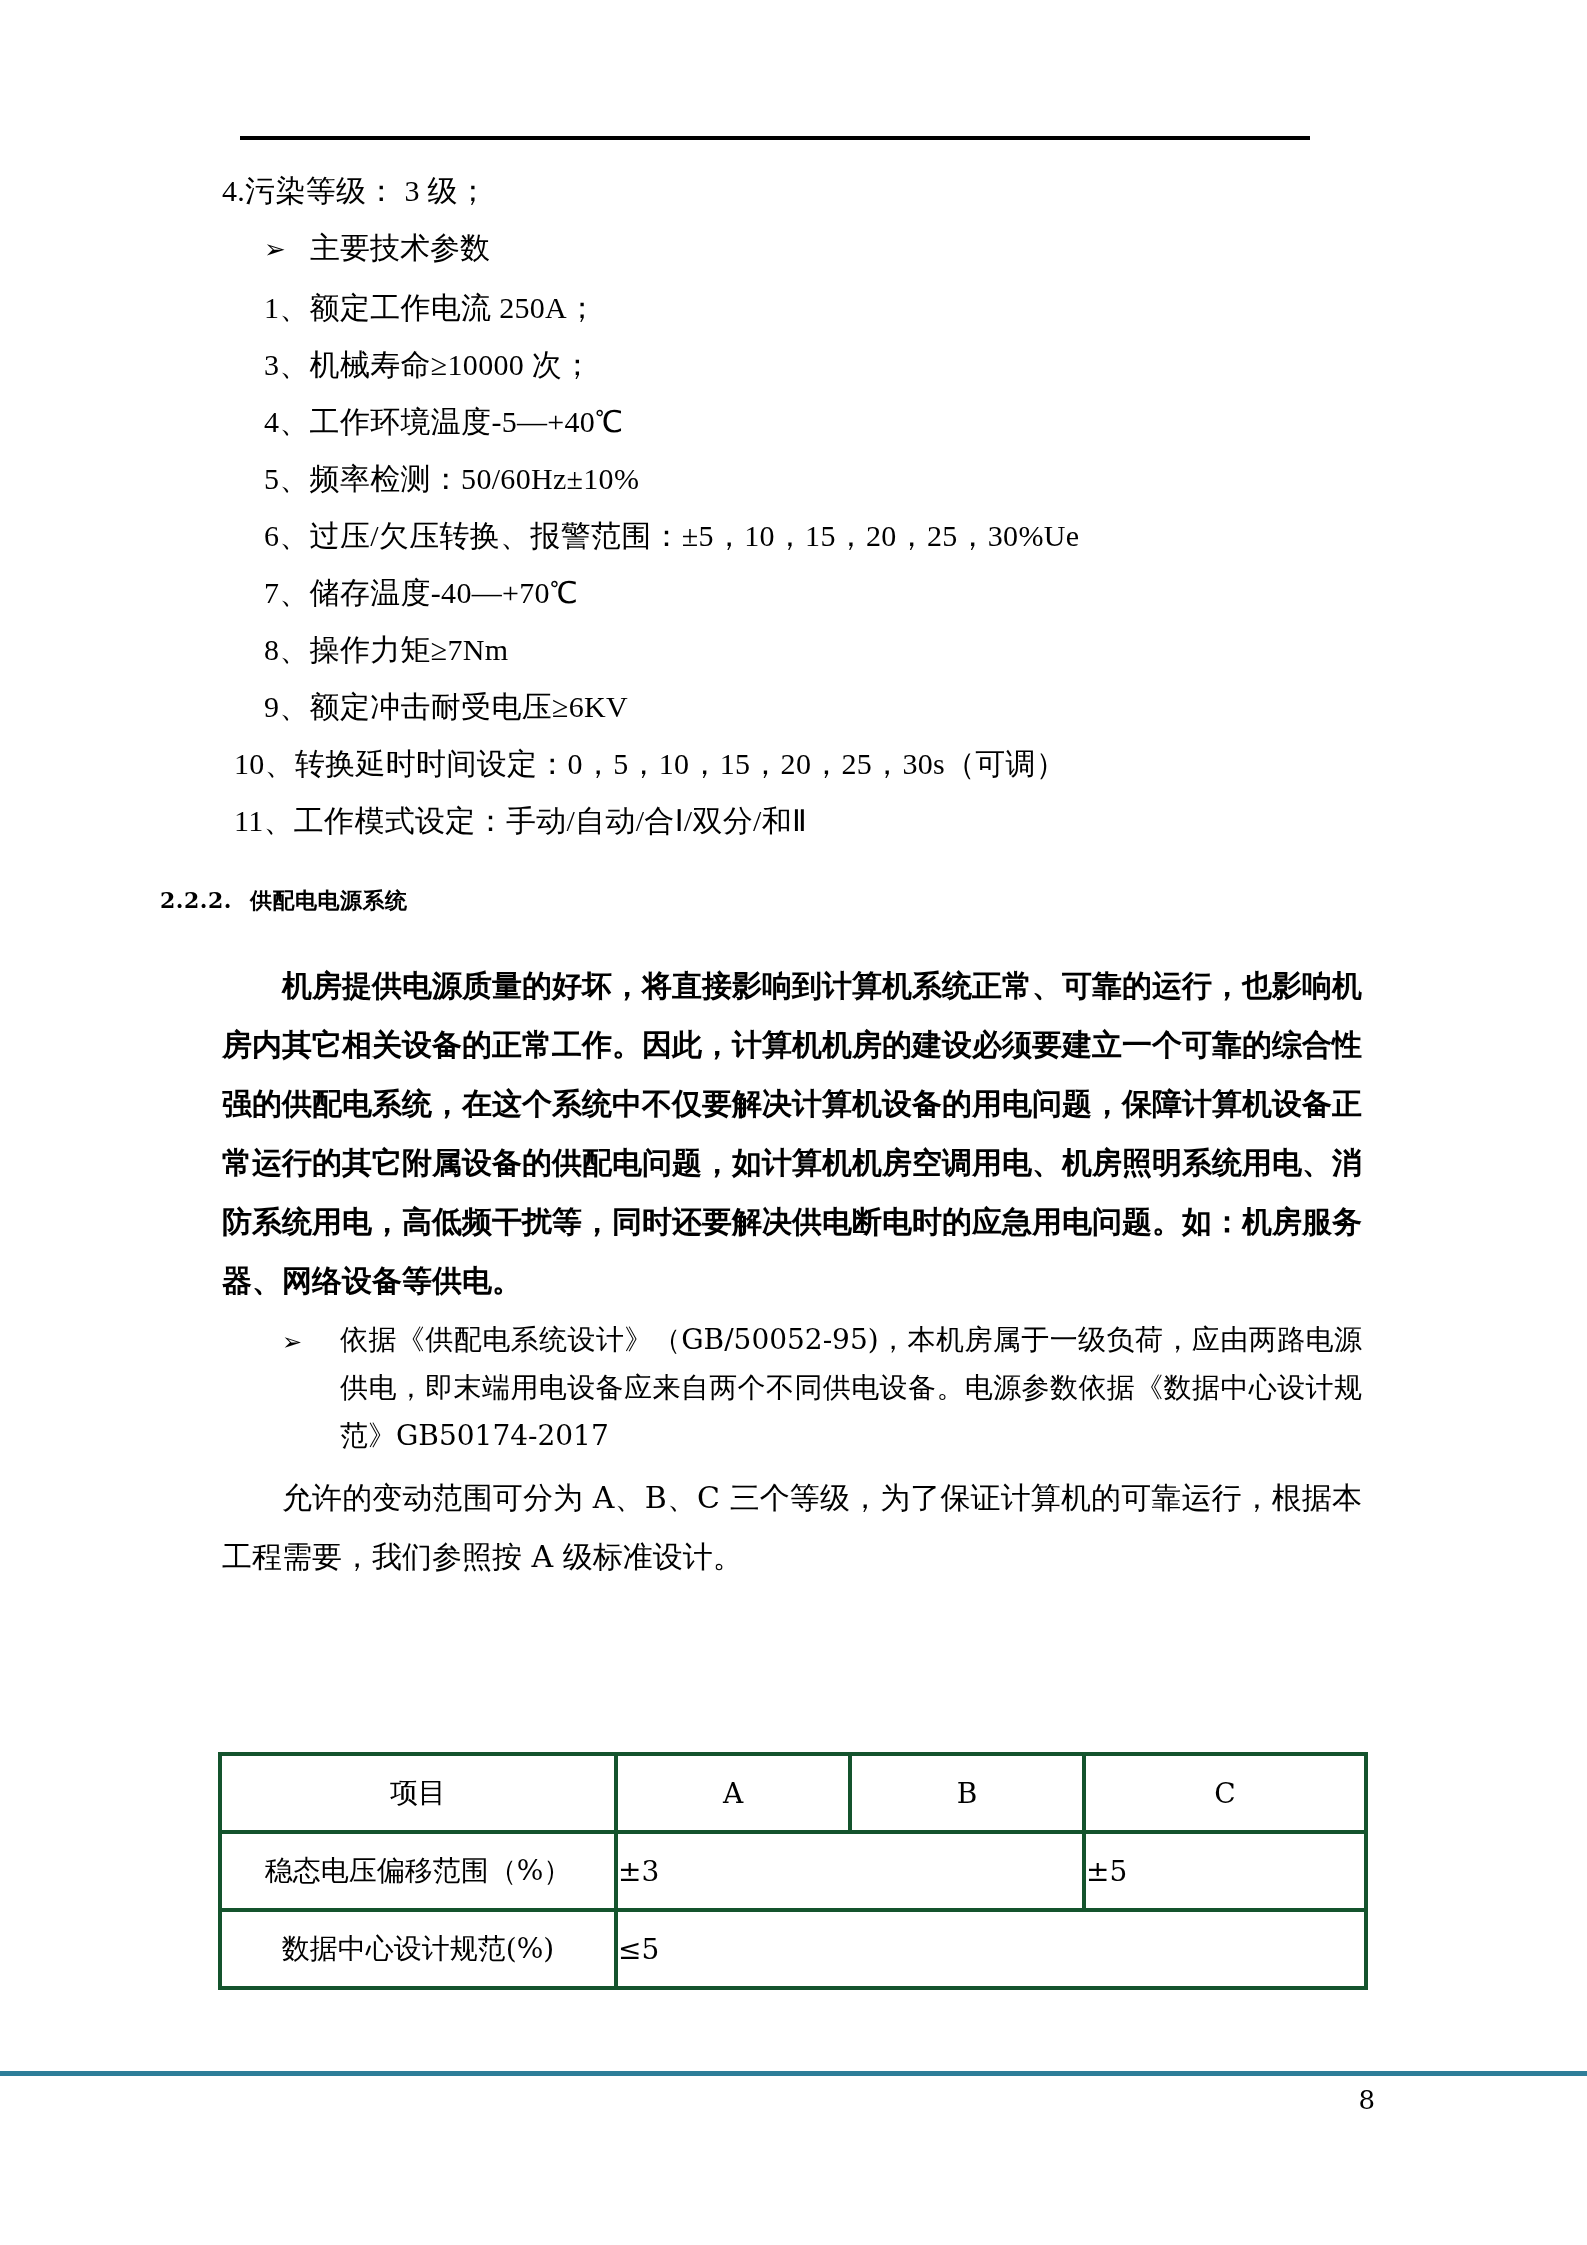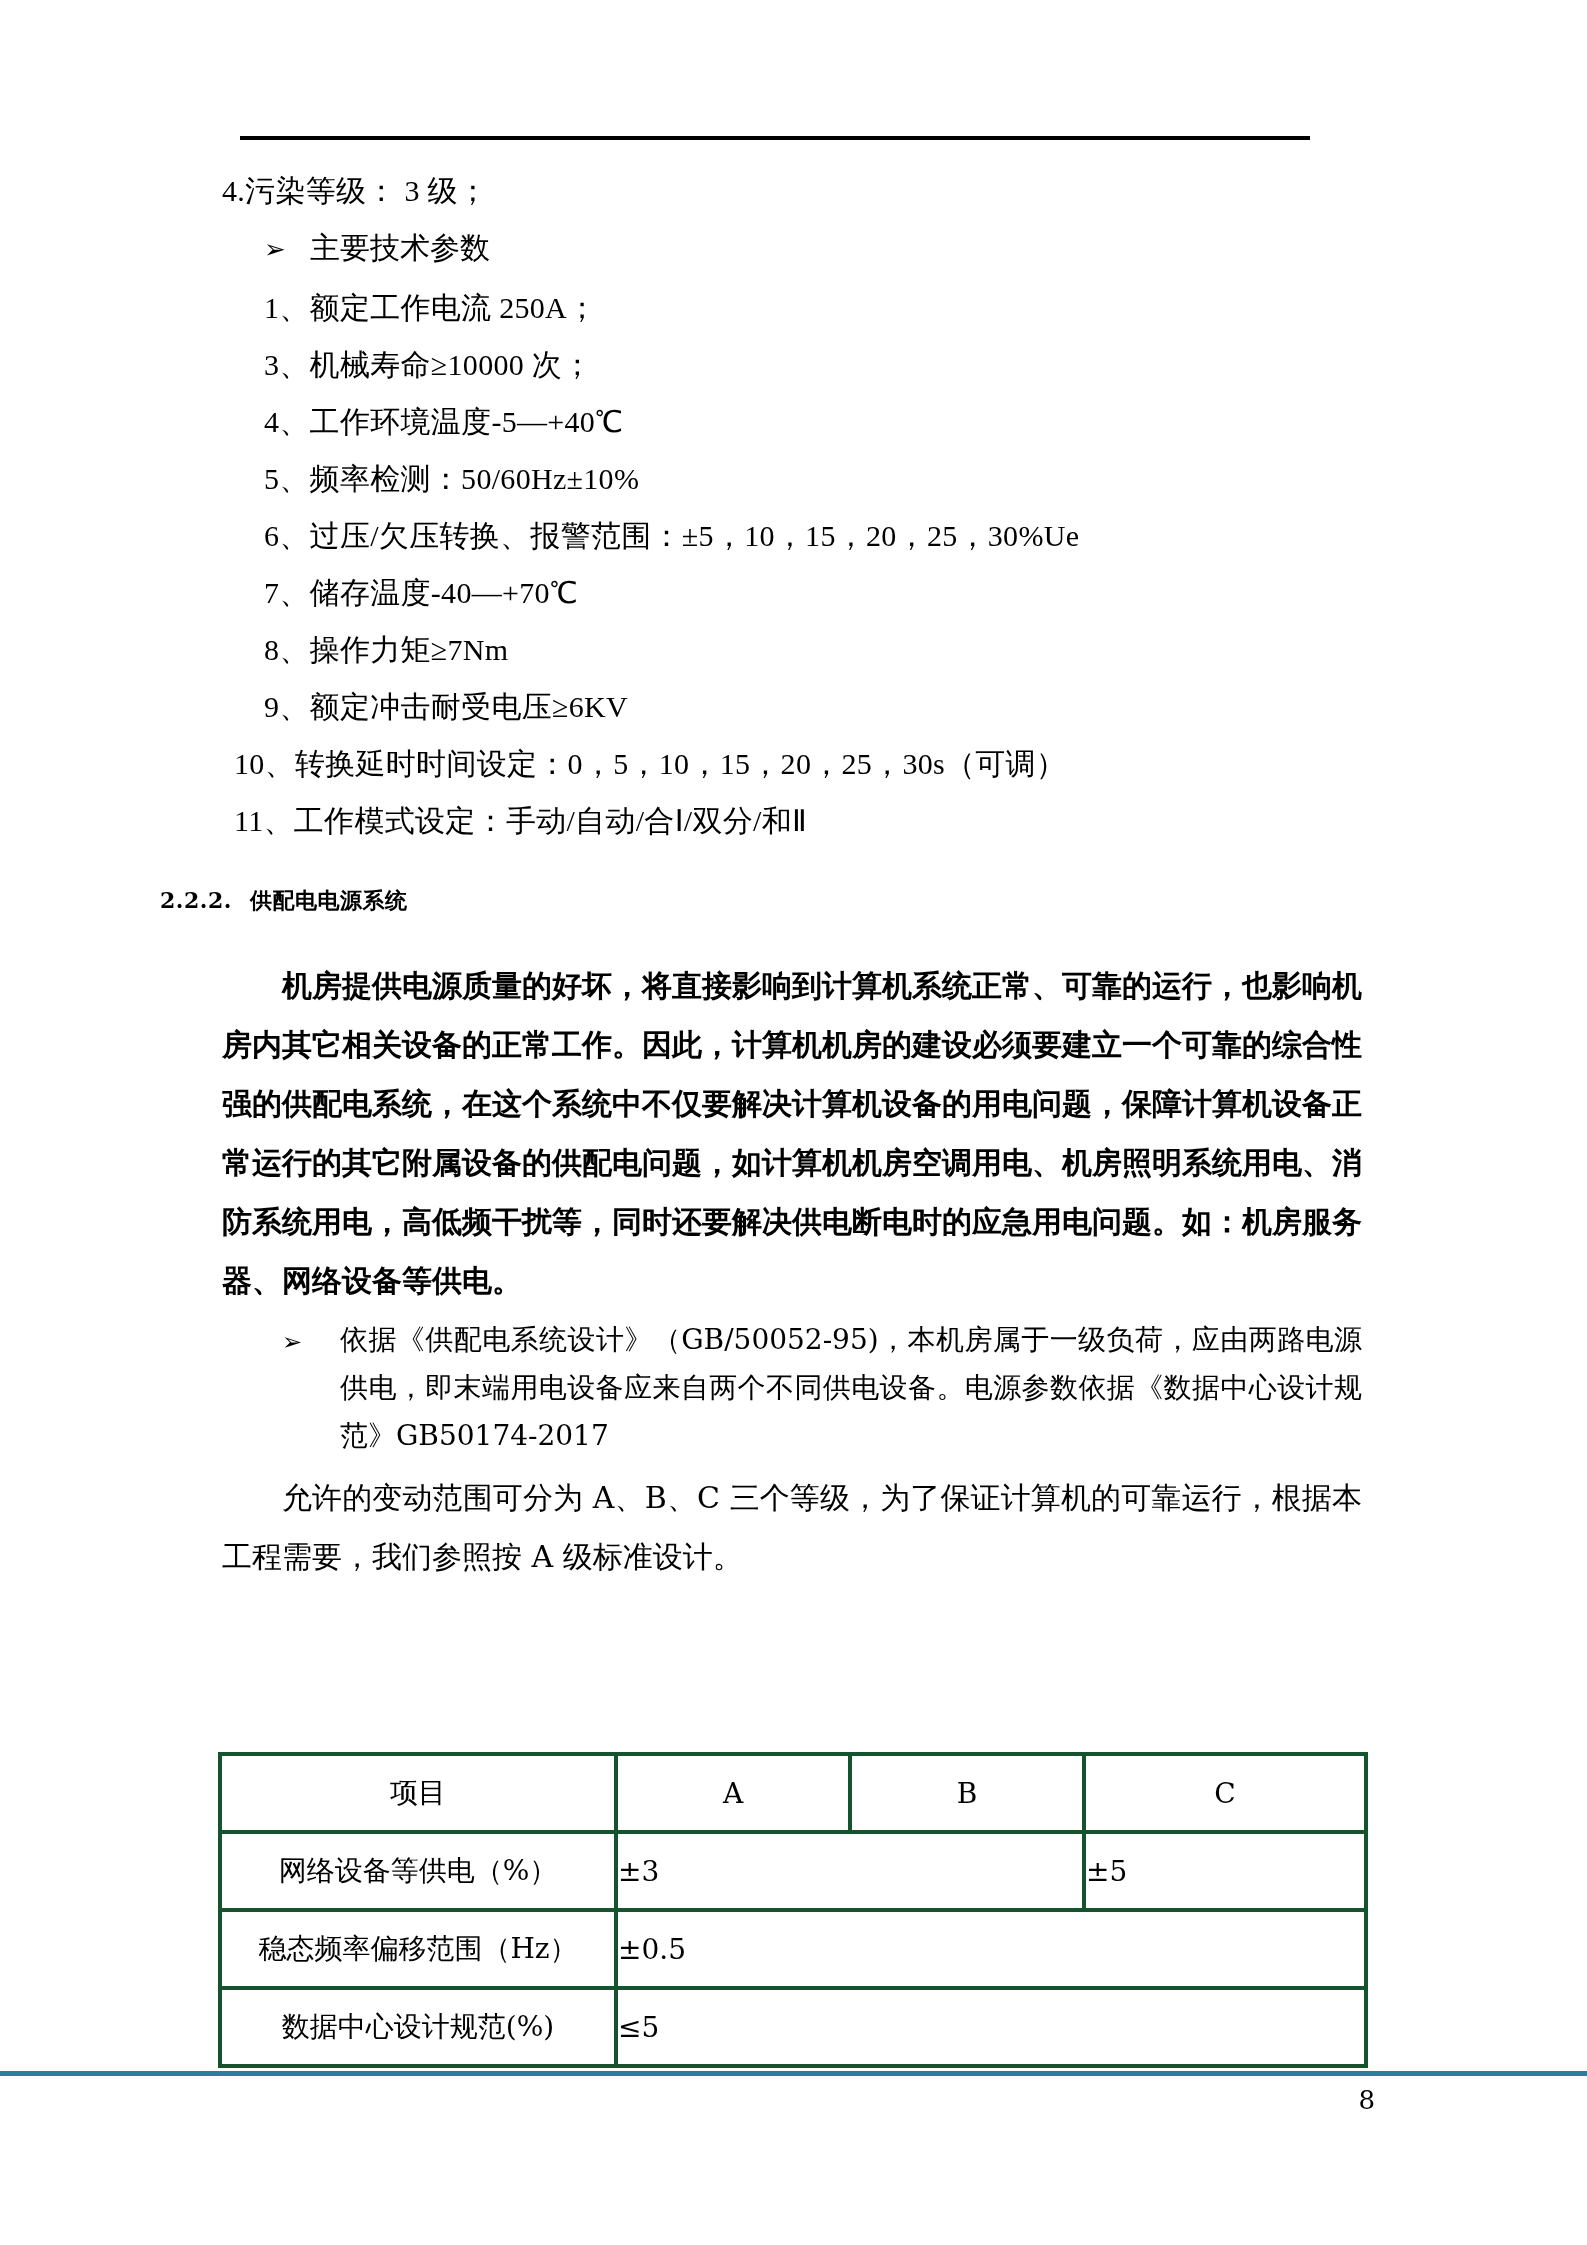--- a/index.html
+++ b/index.html
@@ -197,27 +197,23 @@
 
   <table class="spec-table">
     <tbody>
       <tr>
         <td class="col-item cell-center">项目</td>
         <td class="col-a cell-center">A</td>
         <td class="col-b cell-center">B</td>
         <td class="col-c cell-center">C</td>
       </tr>
       <tr>
-        <td class="col-item cell-center">网络设备等供电（%）</td>
+        <td class="col-item cell-center">稳态电压偏移范围（%）</td>
         <td class="cell-val" colspan="2">±3</td>
         <td class="cell-val-c">±5</td>
-      </tr>
-      <tr>
-        <td class="col-item cell-center">稳态频率偏移范围（Hz）</td>
-        <td class="cell-val" colspan="3">±0.5</td>
       </tr>
       <tr>
         <td class="col-item cell-center">数据中心设计规范(%)</td>
         <td class="cell-val" colspan="3">≤5</td>
       </tr>
     </tbody>
   </table>
 
   <div class="footer-rule"></div>
   <div class="footer-page">8</div>

